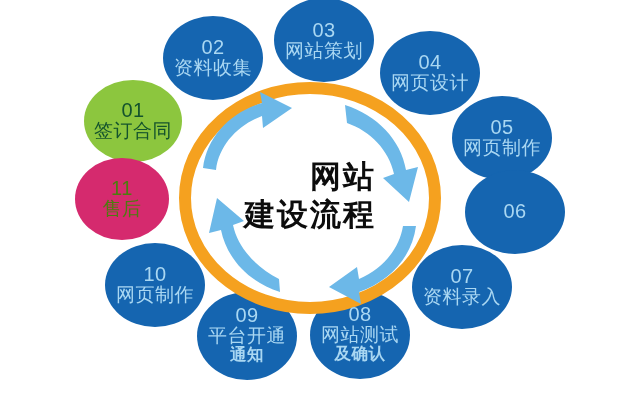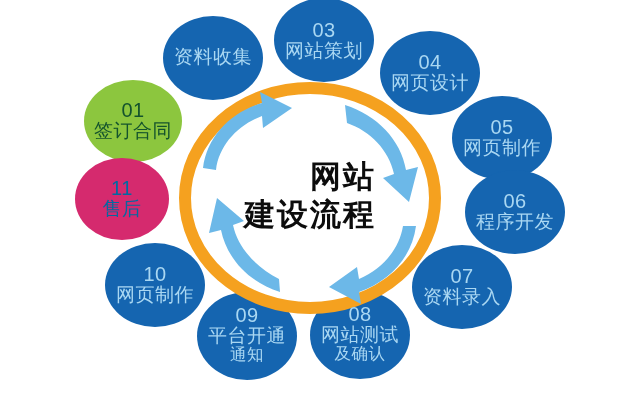--- a/index.html
+++ b/index.html
@@ -41,21 +41,21 @@
   .node-txt {
     display: block;
     font-size: 19px;
     letter-spacing: 0.5px;
     font-weight: 400;
   }
   .node-txt2 {
     display: block;
     font-size: 16.5px;
     letter-spacing: 0.5px;
-    font-weight: 400;
+    font-weight: 700;
   }
   .center-title {
     position: absolute;
     left: 310px;
     top: 196px;
     transform: translate(-50%, -50%);
     text-align: right;
     color: #0c0c0c;
     font-weight: bold;
     font-size: 31px;
@@ -131,57 +131,57 @@
                Z"></path>
     </g>
   </svg>
 
   <div id="node-labels">
       <div class="node-label" style="left: 133px; top: 120px; color: #14532d;">
         <span class="node-num">01</span>
         <span class="node-txt">签订合同</span>
       </div>
       <div class="node-label" style="left: 213px; top: 57px; color: rgb(169, 215, 242);">
+        <span class="node-num">02</span>
         <span class="node-txt">资料收集</span>
       </div>
       <div class="node-label" style="left: 324px; top: 40px; color: rgb(169, 215, 242);">
         <span class="node-num">03</span>
         <span class="node-txt">网站策划</span>
       </div>
       <div class="node-label" style="left: 430px; top: 72px; color: rgb(169, 215, 242);">
         <span class="node-num">04</span>
         <span class="node-txt">网页设计</span>
       </div>
       <div class="node-label" style="left: 502px; top: 137px; color: rgb(169, 215, 242);">
         <span class="node-num">05</span>
         <span class="node-txt">网页制作</span>
       </div>
       <div class="node-label" style="left: 515px; top: 211px; color: rgb(169, 215, 242);">
         <span class="node-num">06</span>
-        <span class="node-txt">程序开发</span>
       </div>
       <div class="node-label" style="left: 462px; top: 286px; color: rgb(169, 215, 242);">
         <span class="node-num">07</span>
         <span class="node-txt">资料录入</span>
       </div>
       <div class="node-label" style="left: 360px; top: 333px; color: rgb(169, 215, 242);">
         <span class="node-num">08</span>
         <span class="node-txt">网站测试</span>
         <span class="node-txt2">及确认</span>
       </div>
       <div class="node-label" style="left: 247px; top: 334px; color: rgb(169, 215, 242);">
         <span class="node-num">09</span>
         <span class="node-txt">平台开通</span>
         <span class="node-txt2">通知</span>
       </div>
       <div class="node-label" style="left: 155px; top: 284px; color: rgb(169, 215, 242);">
         <span class="node-num">10</span>
         <span class="node-txt">网页制作</span>
       </div>
-      <div class="node-label" style="left: 122px; top: 198px; color: #0369a1;">
+      <div class="node-label" style="left: 122px; top: 198px; color: #4d7c0f;">
         <span class="node-num">11</span>
         <span class="node-txt">售后</span>
       </div>
     </div>
 
   <div class="center-title" style="color: rgb(12, 12, 12);">
     <span class="center-line">网站</span>
     <span class="center-line">建设流程</span>
   </div>
 

